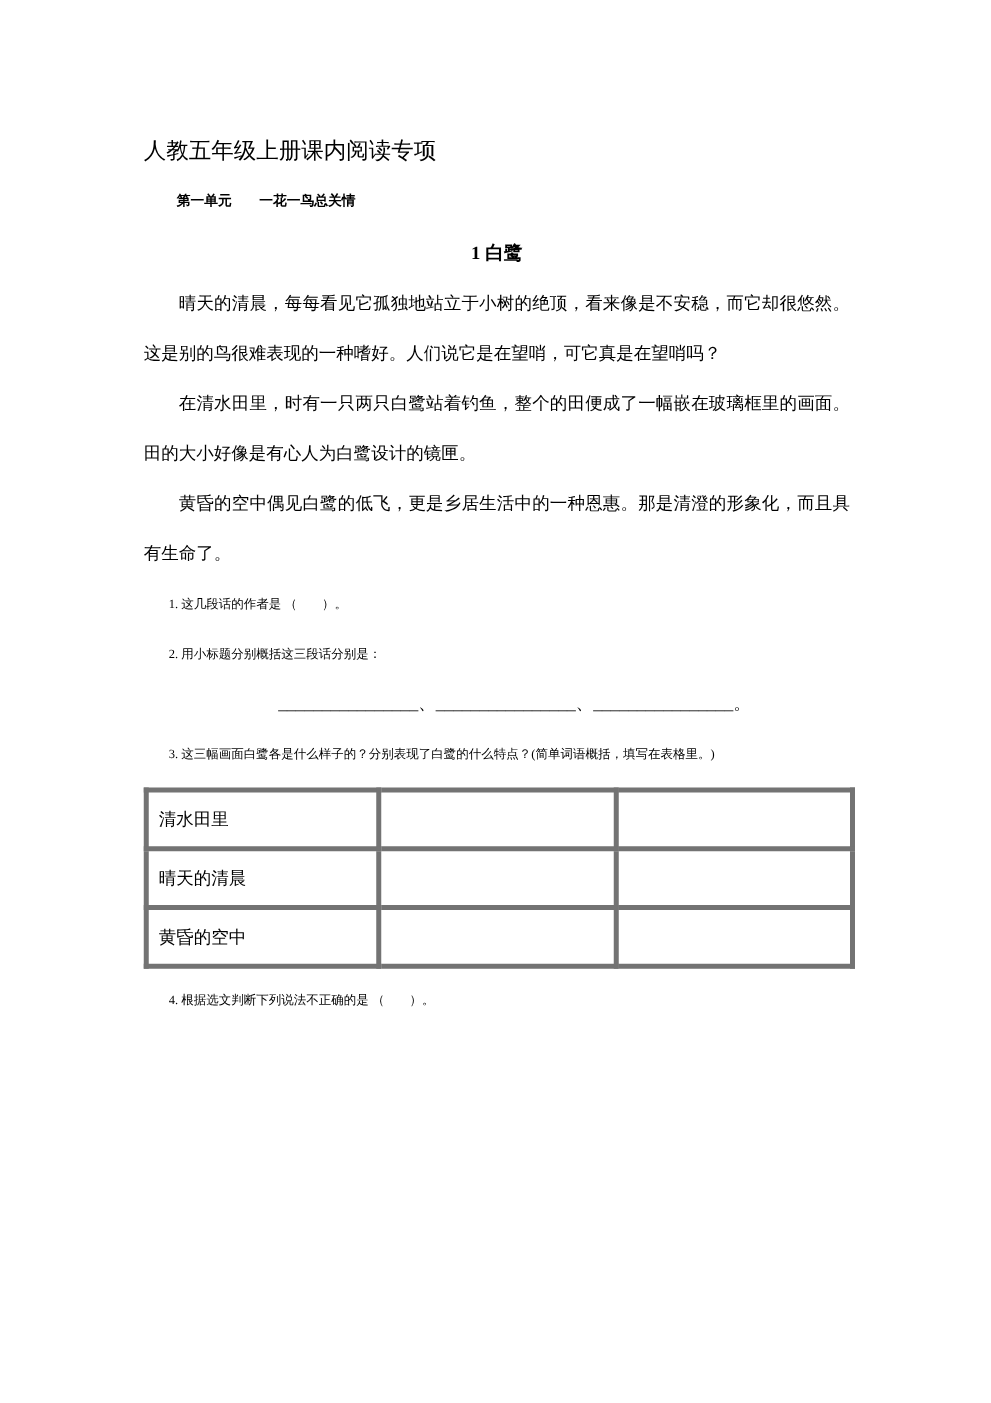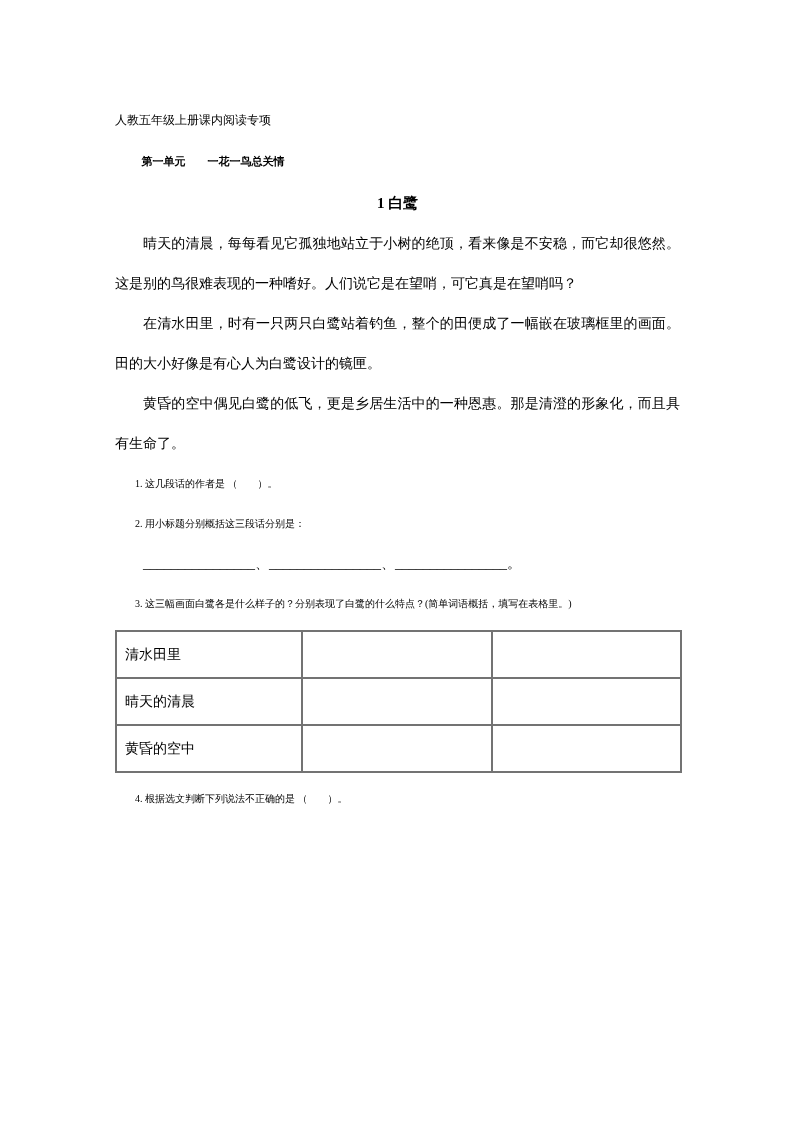--- a/index.html
+++ b/index.html
@@ -12,21 +12,21 @@
     position: relative;
     overflow: hidden;
   }
   .page {
     width: 793px;
     height: 1122px;
     background: #ffffff;
     padding: 100px 113px 40px 115px;
   }
   .doc-header {
-    font-size: 12px;
+    font-size: 18px;
     line-height: 40px;
     text-align: left;
   }
   .unit-title {
     font-size: 11px;
     font-weight: bold;
     line-height: 42px;
     text-indent: 2.4em;
   }
   .lesson-title {
@@ -50,30 +50,31 @@
   .options {
     font-size: 14px;
     line-height: 40px;
     text-align: left;
   }
   .blanks {
     font-size: 14px;
     line-height: 40px;
     text-indent: 2em;
     letter-spacing: 0;
+    text-align: center;
   }
   table.answer-table {
     border-collapse: collapse;
     width: 565px;
     margin-top: 6px;
     margin-bottom: 6px;
     table-layout: fixed;
   }
   table.answer-table td {
-    border: 2px solid #737373;
+    border: 4px solid #737373;
     height: 47px;
     font-size: 14px;
     padding: 2px 8px;
     vertical-align: middle;
     text-align: left;
   }
   table.answer-table td.col1 { width: 186px; }
   table.answer-table td.col2 { width: 190px; }
   table.answer-table td.col3 { width: 189px; }
 </style>

